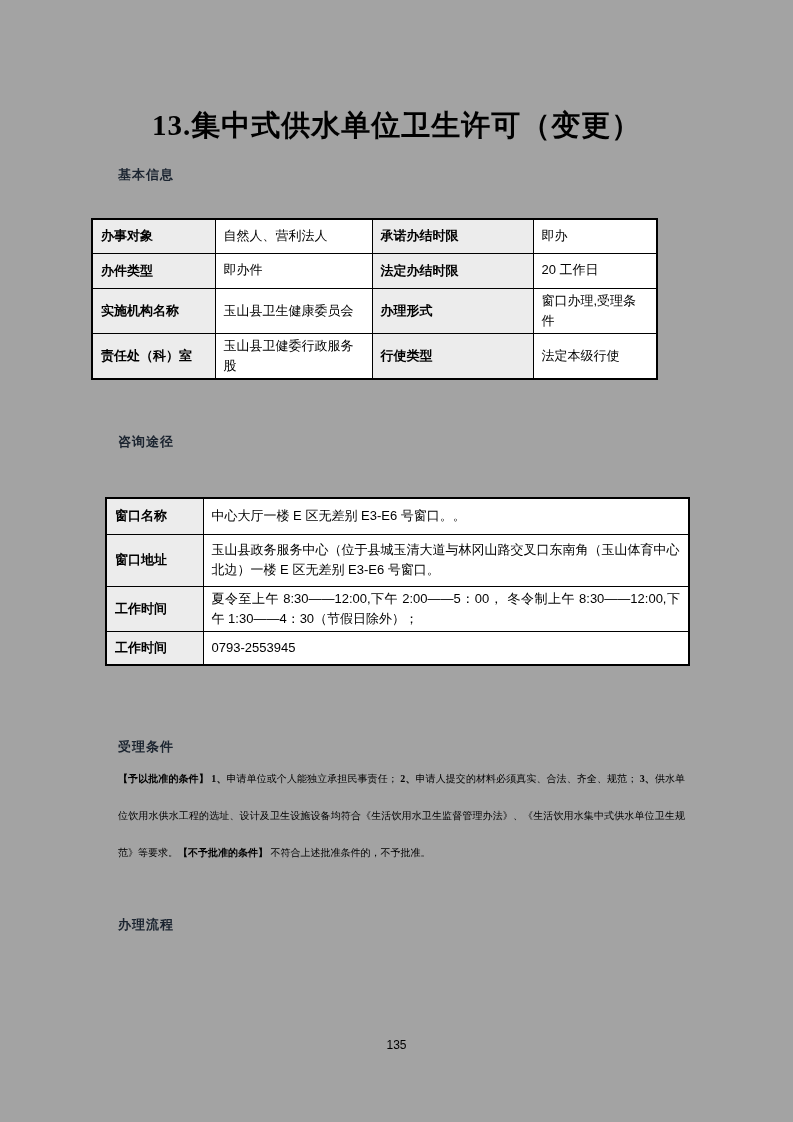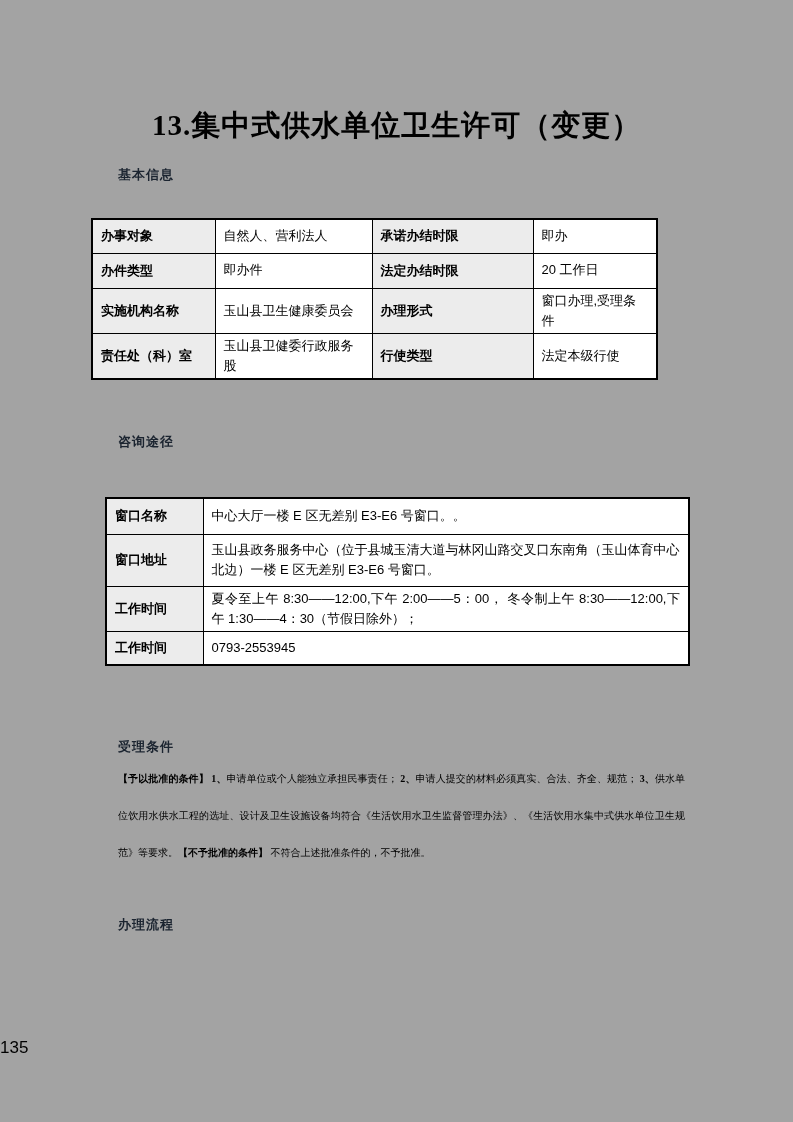--- a/index.html
+++ b/index.html
@@ -56,22 +56,22 @@
   td.justify{text-align:justify;text-justify:inter-ideograph;}
 
   .accept-par{
     position:absolute;left:118px;top:760px;width:567px;
     font-size:10px;line-height:37px;text-align:justify;text-justify:inter-ideograph;
     color:#000;
   }
   .accept-par .b{font-weight:bold;}
 
   .page-num{
-    position:absolute;top:1038px;left:0;width:100%;text-align:left;
-    font-size:17px;color:#000;font-family:"Liberation Sans",sans-serif;
+    position:absolute;top:1038px;left:0;width:100%;text-align:center;
+    font-size:12px;color:#000;font-family:"Liberation Sans",sans-serif;
   }
 </style>
 </head>
 <body>
 
 <div class="page">
 
   <div class="doc-title">13.集中式供水单位卫生许可（变更）</div>
 
   <div class="sec-heading h-basic">基本信息</div>

